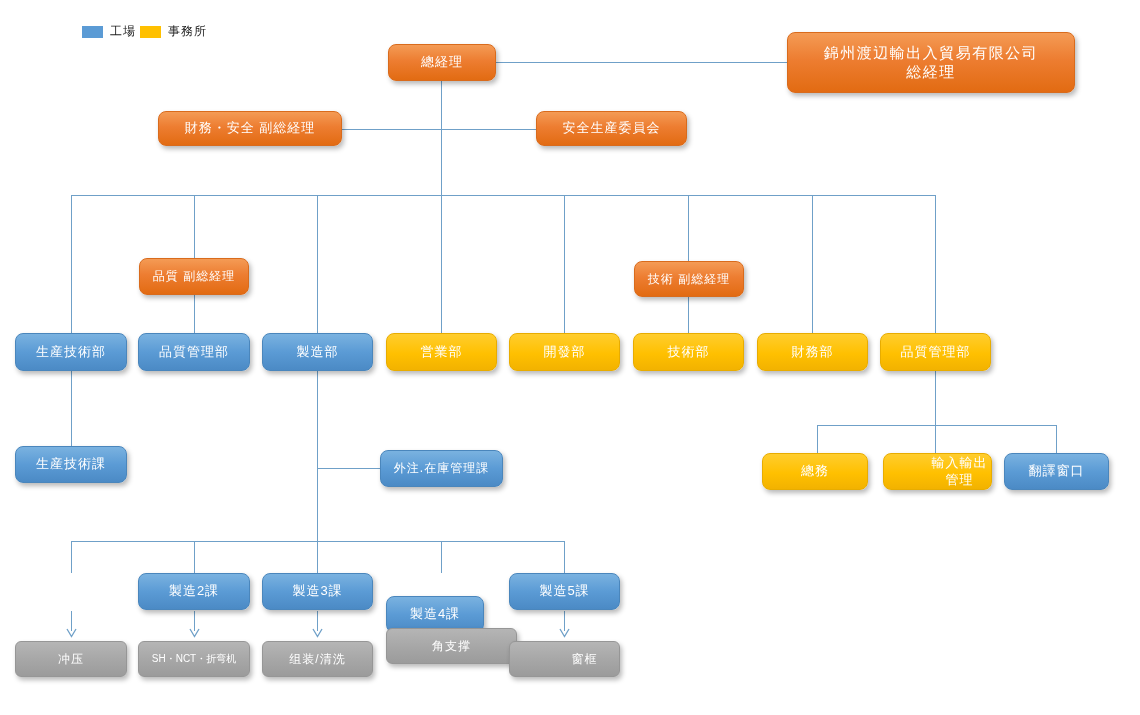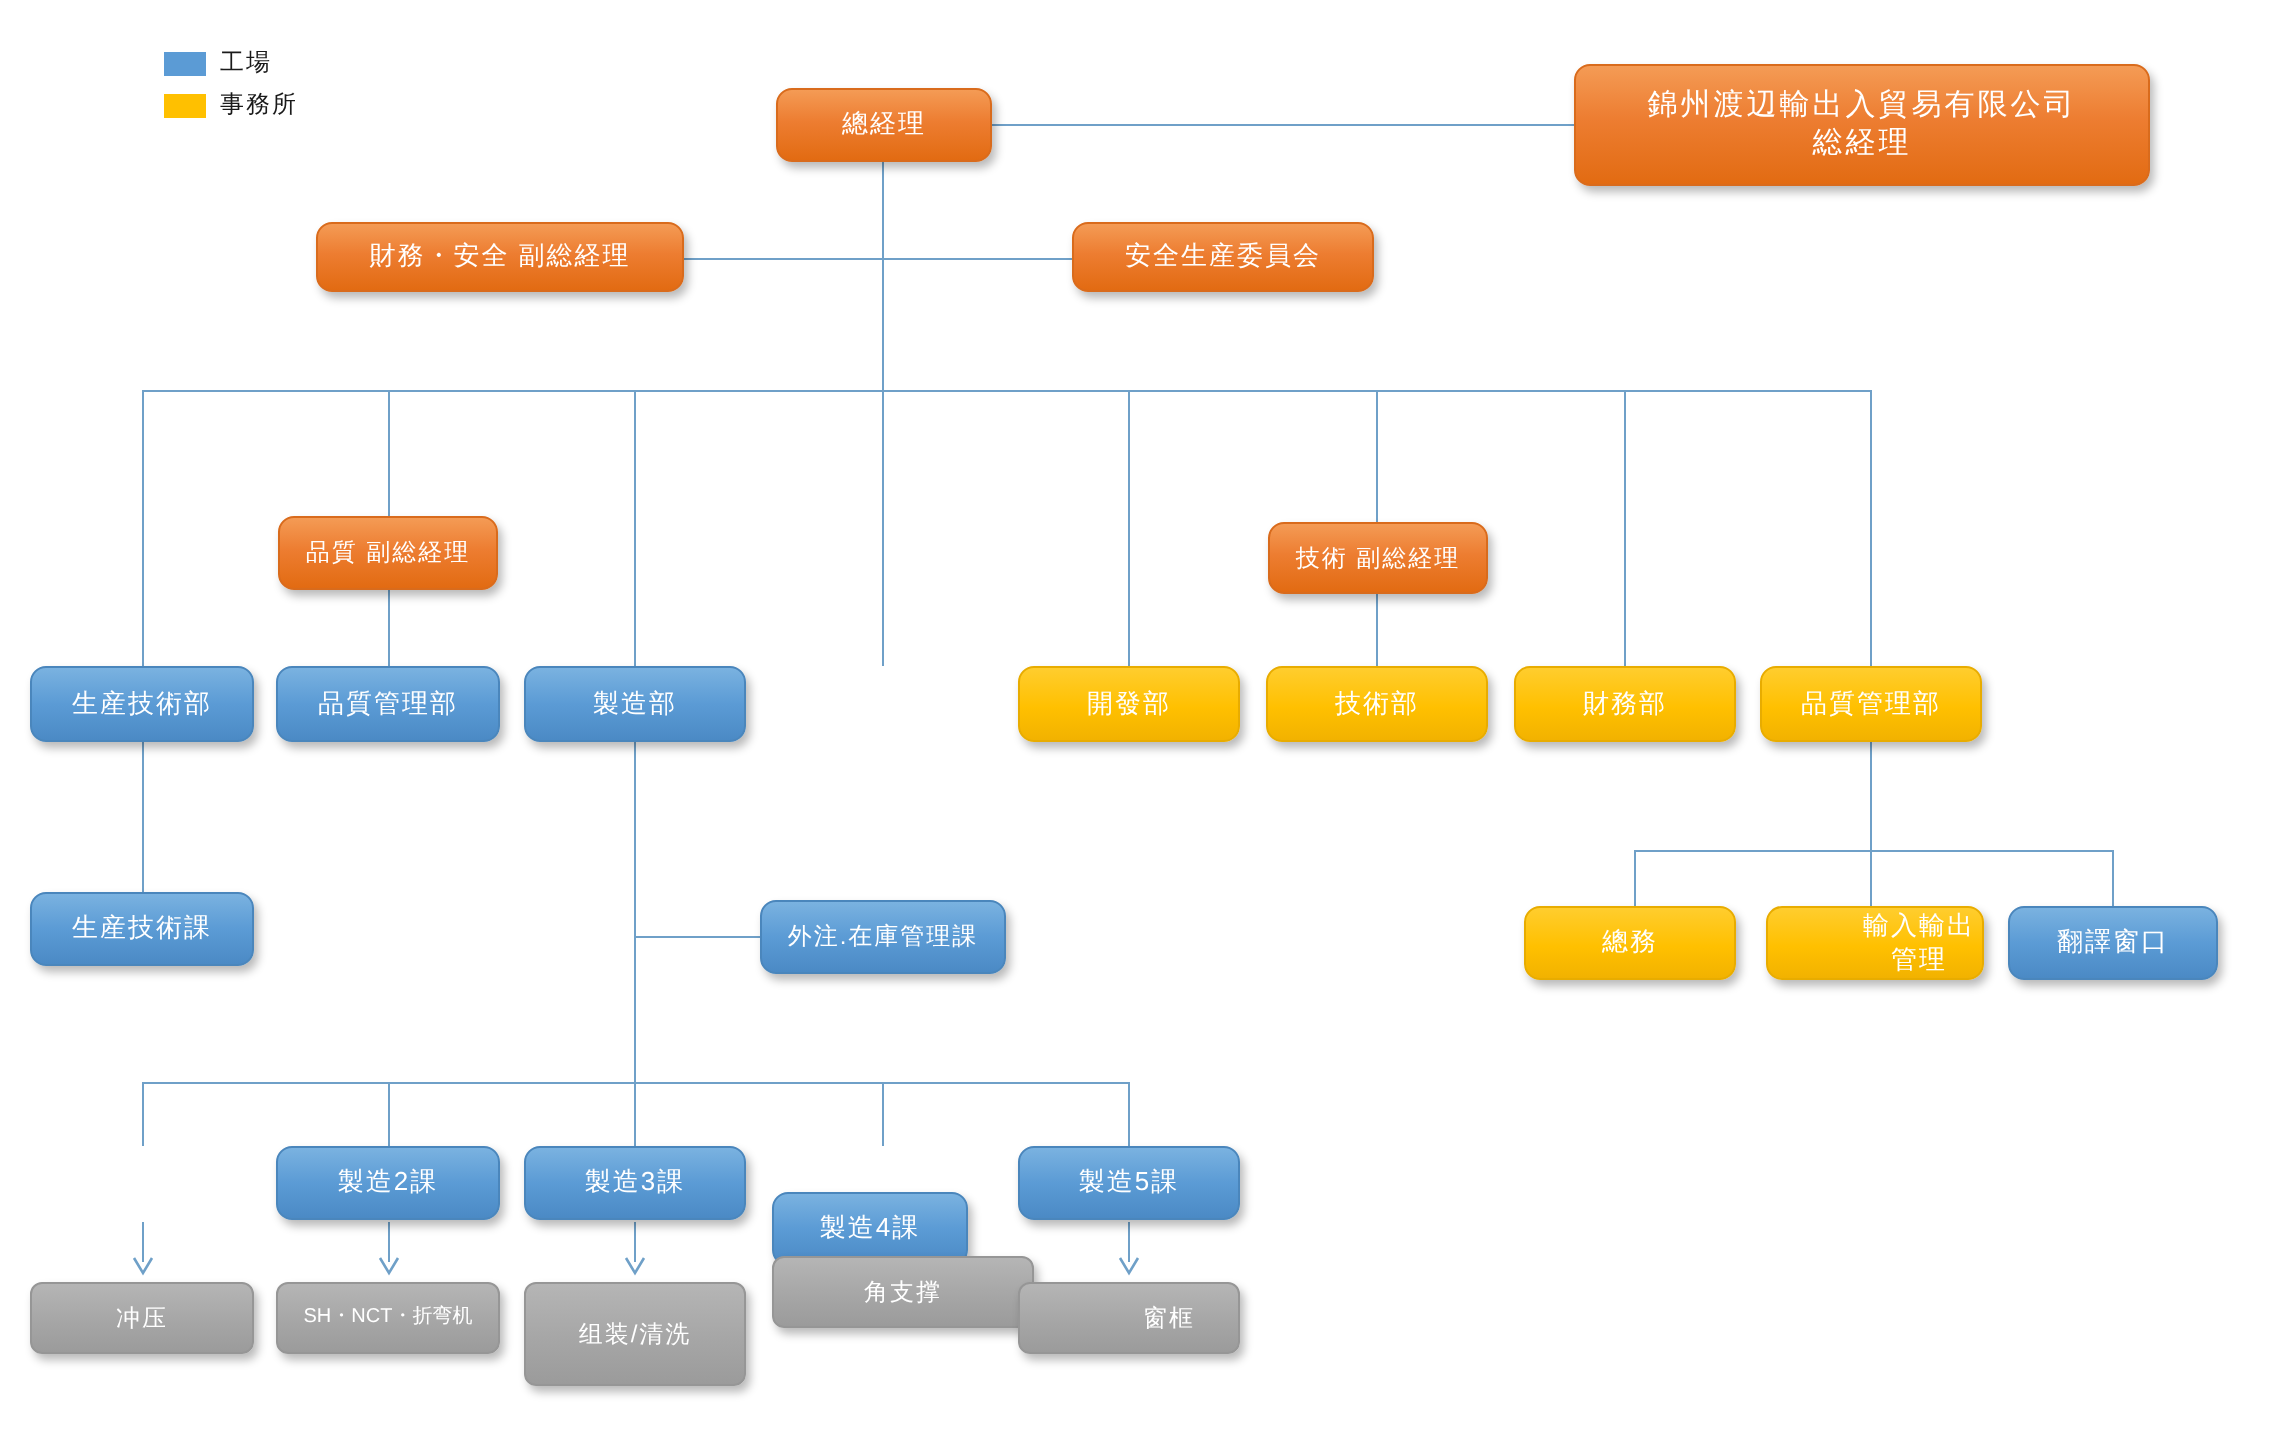--- a/index.html
+++ b/index.html
@@ -26,21 +26,21 @@
     background:linear-gradient(180deg,#FFCD2E 0%,#FFC000 55%,#F2B200 100%);
     border:1px solid #E8AC00;
   }
   .gray{
     background:linear-gradient(180deg,#B5B5B5 0%,#A6A6A6 55%,#9B9B9B 100%);
     border:1px solid #969696;border-radius:6px;
   }
   .hline,.vline{position:absolute;background:#6FA0C8;}
   .hline{height:1px;}
   .vline{width:1px;}
-  .legend{position:absolute;left:82px;top:23px;display:flex;flex-direction:column;gap:4px;}
+  .legend{position:absolute;left:82px;top:23px;display:flex;flex-direction:row;gap:4px;}
   .legend-row{display:flex;align-items:center;gap:7px;}
   .swatch{width:21px;height:12px;display:inline-block;}
   .swatch.f{background:#5B9BD5;}
   .swatch.o{background:#FFC000;}
   .legend-label{font-size:12px;color:#1a1a1a;letter-spacing:1px;}
   .arrow-svg{position:absolute;}
   .fs15{font-size:15px;letter-spacing:1.5px;}
   .fs12{font-size:12px;}
   .fs10{font-size:10px;letter-spacing:0;}
 </style>
@@ -131,20 +131,23 @@
 
   <div class="node blue" style="left:15px;top:333px;width:112px;height:38px;">
     <span>生産技術部</span>
   </div>
   <div class="node blue" style="left:138px;top:333px;width:112px;height:38px;">
     <span>品質管理部</span>
   </div>
   <div class="node blue" style="left:262px;top:333px;width:111px;height:38px;">
     <span>製造部</span>
   </div>
+  <div class="node yellow" style="left:386px;top:333px;width:111px;height:38px;">
+    <span>営業部</span>
+  </div>
   <div class="node yellow" style="left:509px;top:333px;width:111px;height:38px;">
     <span>開發部</span>
   </div>
   <div class="node yellow" style="left:633px;top:333px;width:111px;height:38px;">
     <span>技術部</span>
   </div>
   <div class="node yellow" style="left:757px;top:333px;width:111px;height:38px;">
     <span>財務部</span>
   </div>
   <div class="node yellow" style="left:880px;top:333px;width:111px;height:38px;">
@@ -179,21 +182,21 @@
   <div class="node blue" style="left:509px;top:573px;width:111px;height:37px;">
     <span>製造5課</span>
   </div>
 
   <div class="node gray fs12" style="left:15px;top:641px;width:112px;height:36px;">
     <span>冲压</span>
   </div>
   <div class="node gray fs10" style="left:138px;top:641px;width:112px;height:36px;">
     <span>SH・NCT・折弯机</span>
   </div>
-  <div class="node gray fs12" style="left:262px;top:641px;width:111px;height:52px;">
+  <div class="node gray fs12" style="left:262px;top:641px;width:111px;height:36px;">
     <span>组装/清洗</span>
   </div>
   <div class="node gray fs12" style="left:386px;top:628px;width:131px;height:36px;">
     <span>角支撑</span>
   </div>
   <div class="node gray fs12" style="left:509px;top:641px;width:111px;height:36px;padding-left:40px;">
     <span>窗框</span>
   </div>
 
 </div>

